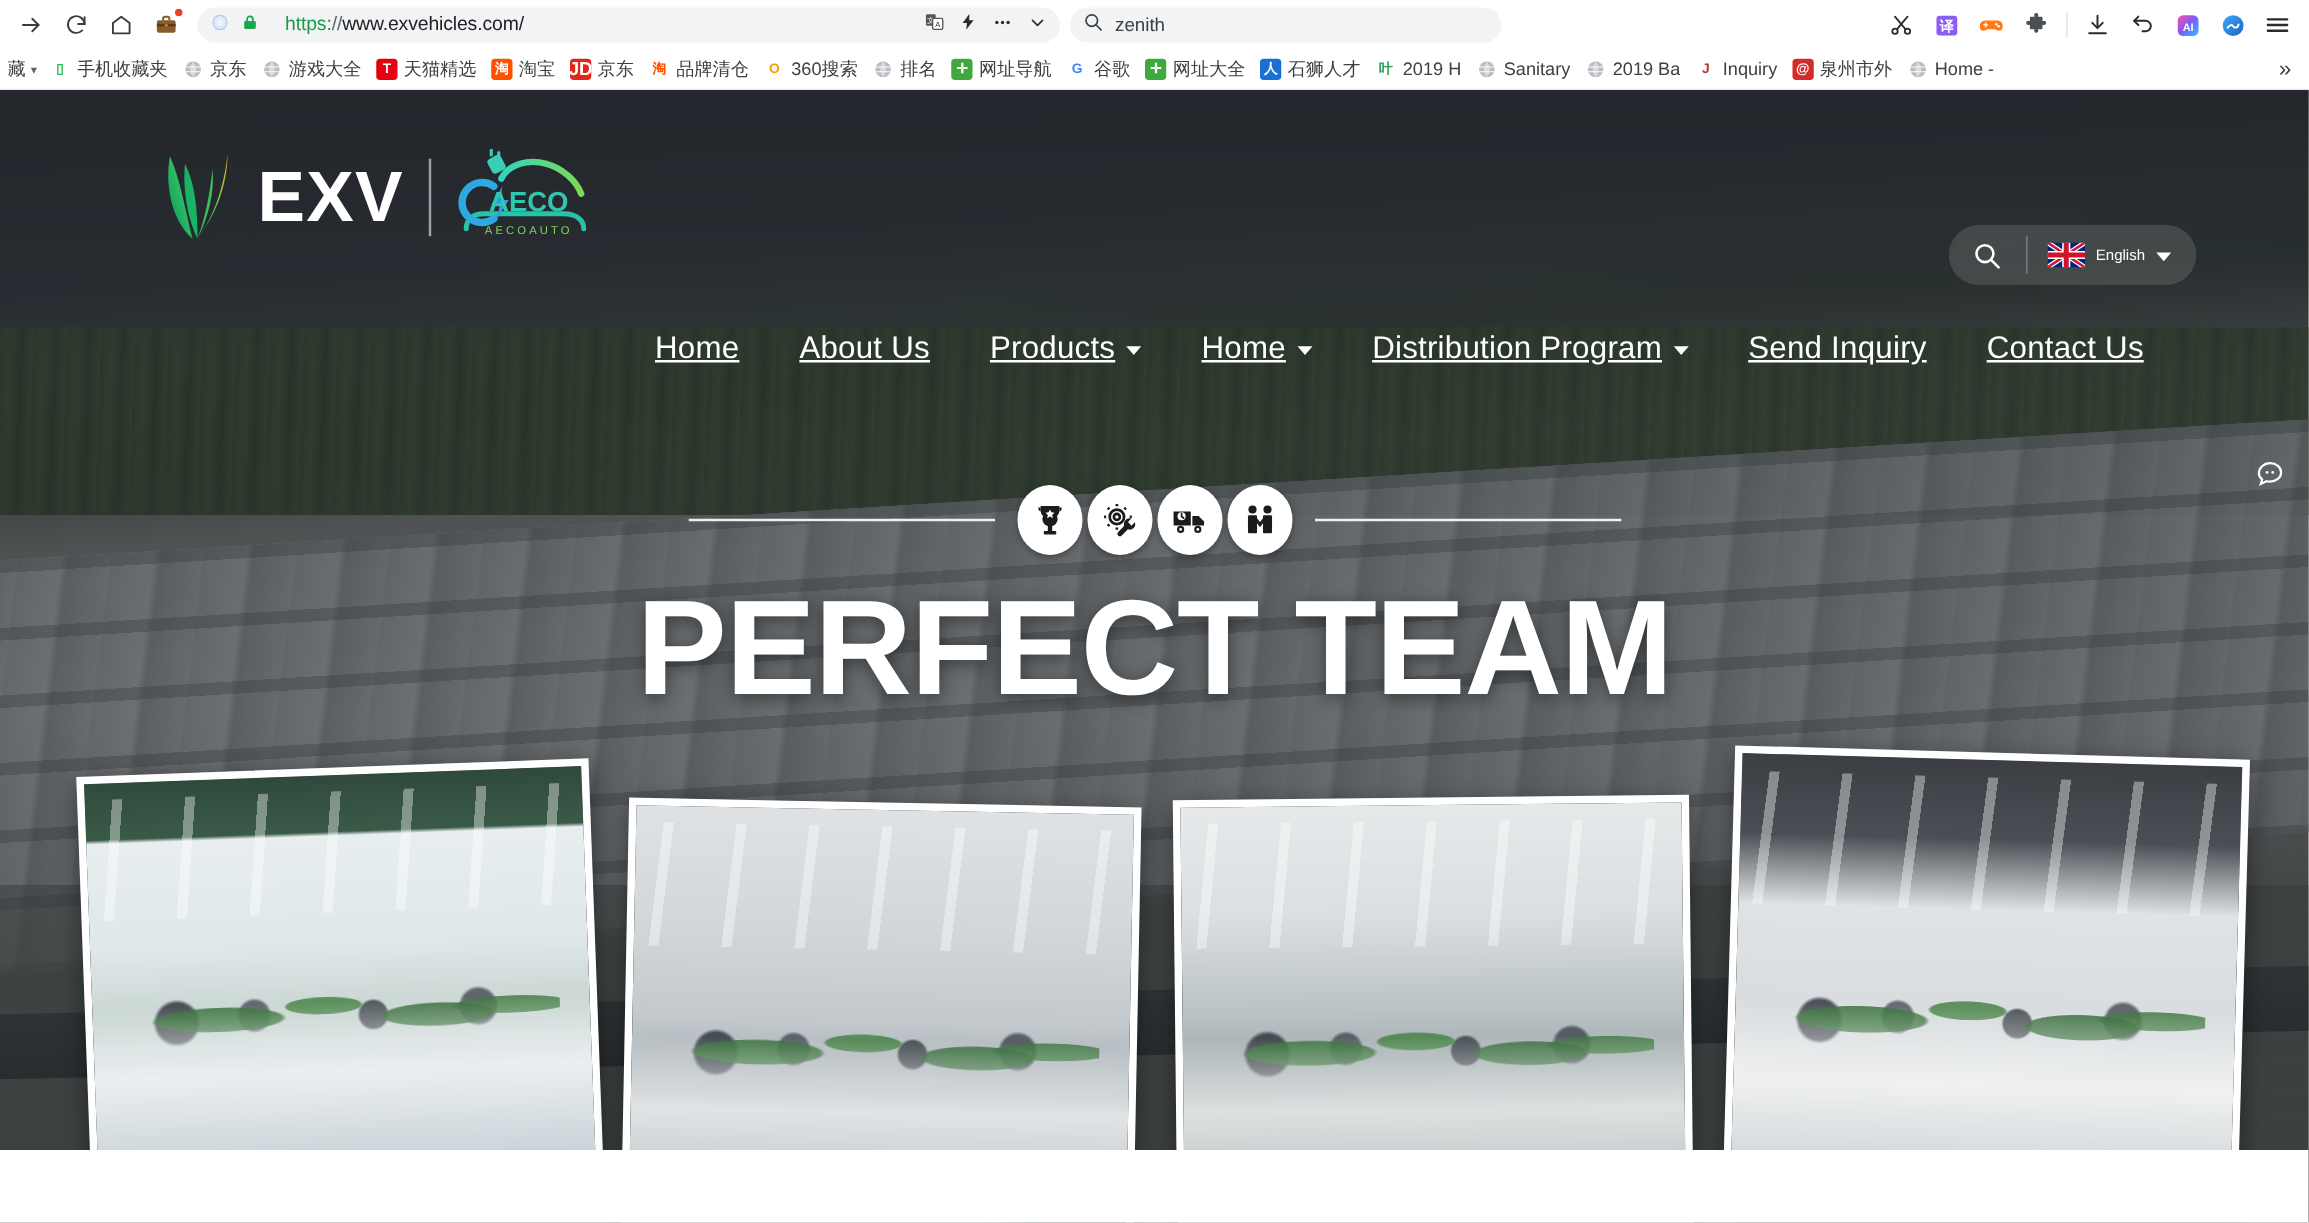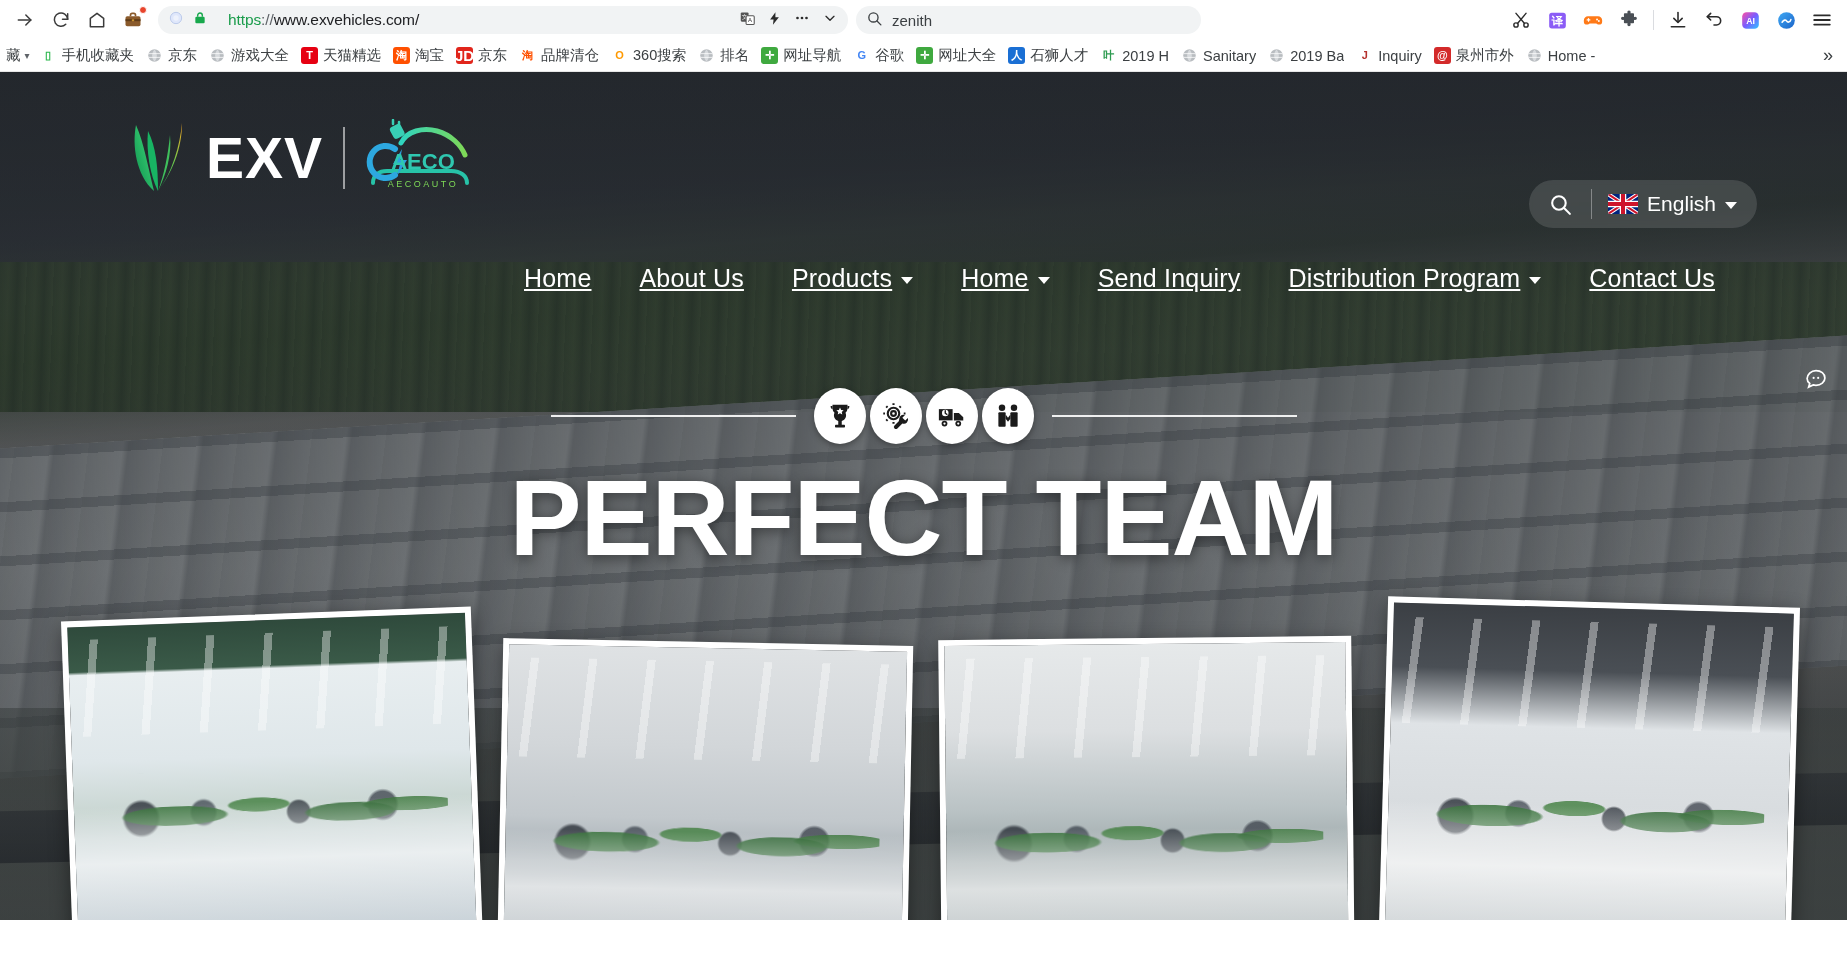--- a/index.html
+++ b/index.html
@@ -252,21 +252,21 @@
     width: 62px; height: 48px;
     display: flex; align-items: center; justify-content: center;
     color: #fff;
   }
   .tool-sep { width: 1px; height: 30px; background: rgba(255,255,255,.35); }
   .lang-picker {
     display: flex; align-items: center; gap: 9px;
     padding: 0 20px 0 16px;
     height: 48px;
     color: #fff;
-    font-size: 21px;
+    font-size: 12px;
   }
   .flag {
     width: 30px; height: 20px;
     flex: 0 0 auto;
     border-radius: 2px;
     overflow: hidden;
   }
   .lang-caret {
     width: 0; height: 0;
     border-left: 6px solid transparent;
@@ -763,25 +763,25 @@
         </a>
         <a class="nav-item">
           <span>Products</span>
           <span class="nav-caret"></span>
         </a>
         <a class="nav-item">
           <span>Home</span>
           <span class="nav-caret"></span>
         </a>
         <a class="nav-item">
-          <span>Send Inquiry</span>
+          <span>Distribution Program</span>
+          <span class="nav-caret"></span>
         </a>
         <a class="nav-item">
-          <span>Distribution Program</span>
-          <span class="nav-caret"></span>
+          <span>Send Inquiry</span>
         </a>
         <a class="nav-item">
           <span>Contact Us</span>
         </a>
       </nav>
 
     <div class="header-tools">
       <div class="tool-search">
         <svg width="25" height="25" viewBox="0 0 24 24" fill="none" stroke="#ffffff" stroke-width="2" stroke-linecap="round">
           <circle cx="10.5" cy="10.5" r="6.5"></circle>

